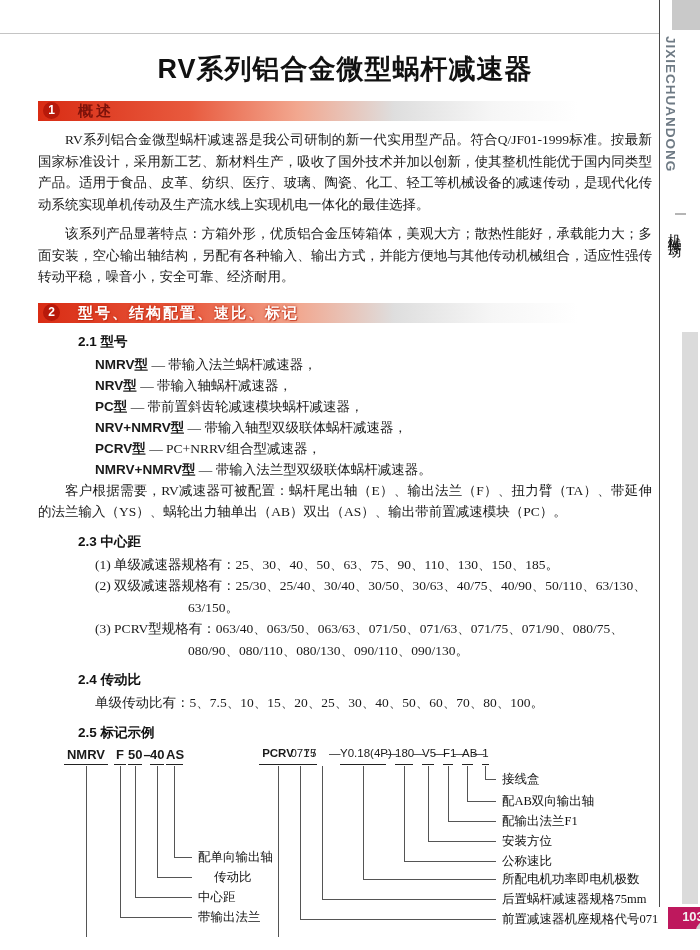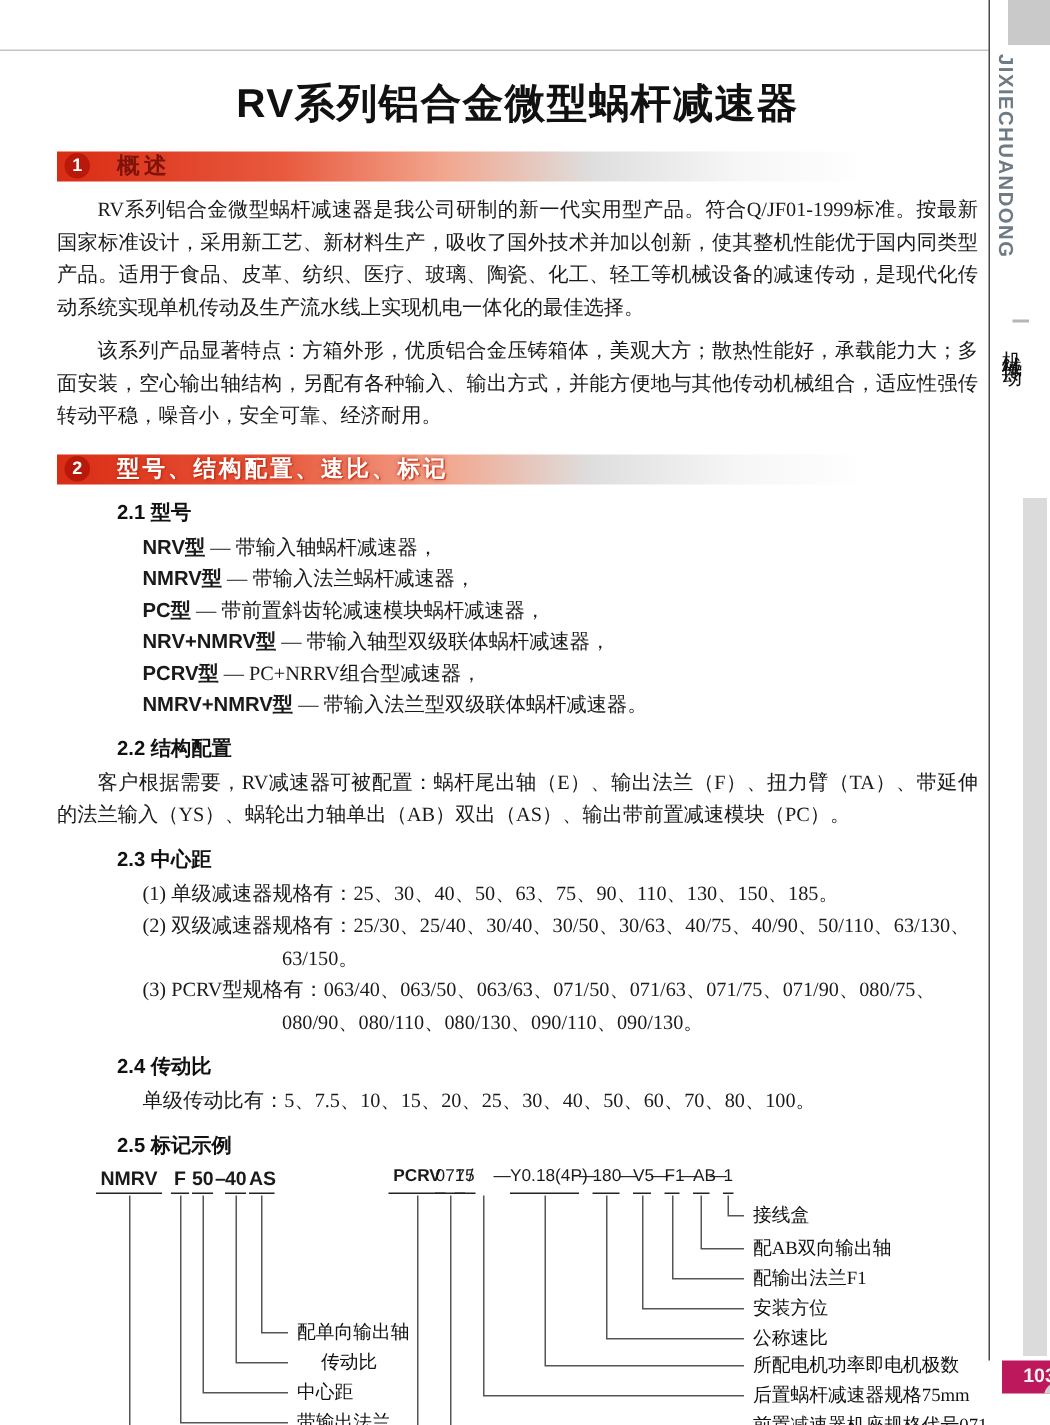--- a/index.html
+++ b/index.html
@@ -61,29 +61,28 @@
   <p class="body">RV系列铝合金微型蜗杆减速器是我公司研制的新一代实用型产品。符合Q/JF01-1999标准。按最新国家标准设计，采用新工艺、新材料生产，吸收了国外技术并加以创新，使其整机性能优于国内同类型产品。适用于食品、皮革、纺织、医疗、玻璃、陶瓷、化工、轻工等机械设备的减速传动，是现代化传动系统实现单机传动及生产流水线上实现机电一体化的最佳选择。</p>
   <p class="body">该系列产品显著特点：方箱外形，优质铝合金压铸箱体，美观大方；散热性能好，承载能力大；多面安装，空心输出轴结构，另配有各种输入、输出方式，并能方便地与其他传动机械组合，适应性强传转动平稳，噪音小，安全可靠、经济耐用。</p>
 
   <div class="secbar">
     <span class="secnum">2</span>
     <span class="sectitle2">型号、结构配置、速比、标记</span>
   </div>
 
   <div class="subhead">2.1 型号</div>
   <div class="models">
+    <div class="model-line"><span class="model-name">NMRV型</span> <span>— 带输入法兰蜗杆减速器，</span></div>
     <div class="model-line"><span class="model-name">NRV型</span> <span>— 带输入轴蜗杆减速器，</span></div>
-    <div class="model-line"><span class="model-name">NMRV型</span> <span>— 带输入法兰蜗杆减速器，</span></div>
     <div class="model-line"><span class="model-name">PC型</span> <span>— 带前置斜齿轮减速模块蜗杆减速器，</span></div>
     <div class="model-line"><span class="model-name">NRV+NMRV型</span> <span>— 带输入轴型双级联体蜗杆减速器，</span></div>
     <div class="model-line"><span class="model-name">PCRV型</span> <span>— PC+NRRV组合型减速器，</span></div>
     <div class="model-line"><span class="model-name">NMRV+NMRV型</span> <span>— 带输入法兰型双级联体蜗杆减速器。</span></div>
   </div>
 
-  <div class="subhead">2.2 结构配置</div>
   <p class="body" style="margin-top:0">客户根据需要，RV减速器可被配置：蜗杆尾出轴（E）、输出法兰（F）、扭力臂（TA）、带延伸的法兰输入（YS）、蜗轮出力轴单出（AB）双出（AS）、输出带前置减速模块（PC）。</p>
 
   <div class="subhead">2.3 中心距</div>
   <div class="list-item">(1) 单级减速器规格有：25、30、40、50、63、75、90、110、130、150、185。</div>
   <div class="list-item">(2) 双级减速器规格有：25/30、25/40、30/40、30/50、30/63、40/75、40/90、50/110、63/130、63/150。</div>
   <div class="list-item">(3) PCRV型规格有：063/40、063/50、063/63、071/50、071/63、071/75、071/90、080/75、080/90、080/110、080/130、090/110、090/130。</div>
 
   <div class="subhead">2.4 传动比</div>
   <div class="plain-item">单级传动比有：5、7.5、10、15、20、25、30、40、50、60、70、80、100。</div>
 

